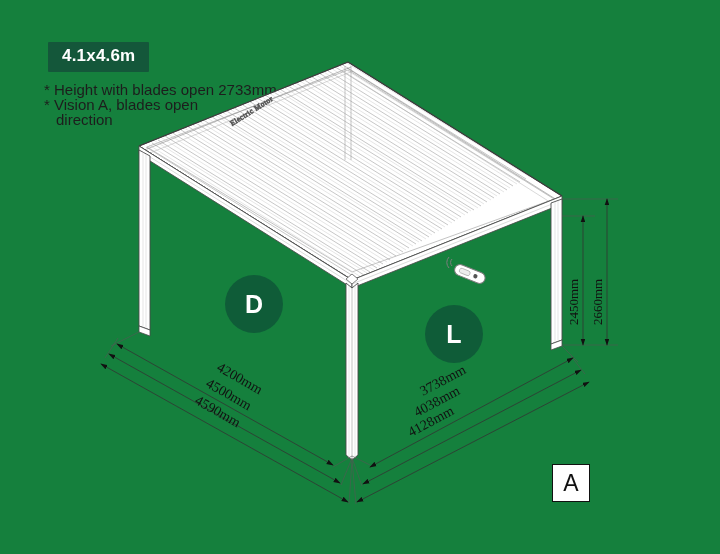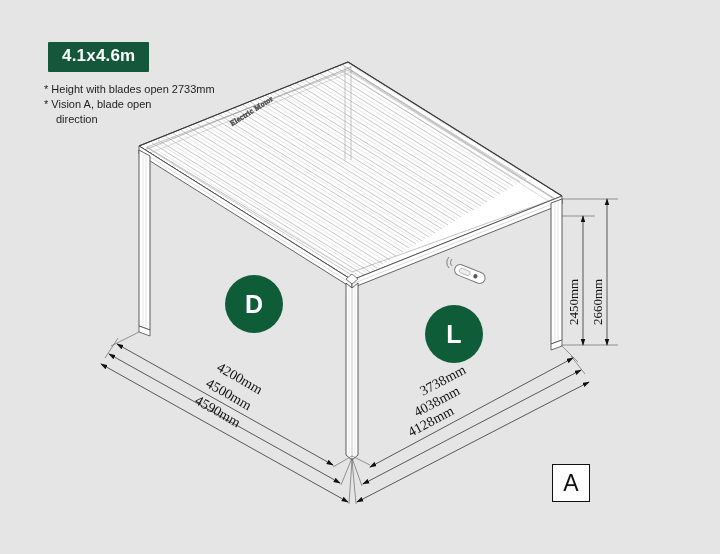--- a/index.html
+++ b/index.html
@@ -9,21 +9,21 @@
     background: #ffffff;
   }
   body {
     font-family: "Liberation Sans", sans-serif;
     -webkit-font-smoothing: antialiased;
   }
   #stage {
     position: relative;
     width: 720px;
     height: 554px;
-    background: #e5e5e5;
+    background: #15803d;
     overflow: hidden;
   }
 
   
   .title-badge {
     position: absolute;
     left: 48px;
     top: 42px;
     background: #14573a;
     color: #ffffff;
@@ -35,21 +35,21 @@
     border-radius: 1px;
     white-space: nowrap;
   }
 
   
   .notes {
     position: absolute;
     left: 44px;
     top: 82px;
     width: 250px;
-    font-size: 11px;
+    font-size: 15px;
     color: #1d1d1d;
     line-height: 15.2px;
   }
   .note-line {
     white-space: pre;
   }
   .note-line.indent {
     padding-left: 12px;
   }
 
@@ -118,21 +118,21 @@
 </style>
 </head>
 <body>
 
 <div id="stage">
 
   <div class="title-badge" style="background: rgb(20, 87, 58);">4.1x4.6m</div>
 
   <div class="notes">
     <div class="note-line">* Height with blades open 2733mm</div>
-    <div class="note-line">* Vision A, blade open</div>
+    <div class="note-line">* Vision A, blades open</div>
     <div class="note-line indent">direction</div>
   </div>
 
   <svg id="drawing" viewBox="0 0 720 554">
     <defs>
       <marker id="arrHead" markerWidth="9" markerHeight="9" refX="8" refY="3" orient="auto" markerUnits="strokeWidth">
         <path d="M0,0 L9,3 L0,6 z" fill="#111111"></path>
       </marker>
       <marker id="arrHeadR" markerWidth="9" markerHeight="9" refX="1" refY="3" orient="auto" markerUnits="strokeWidth">
         <path d="M9,0 L0,3 L9,6 z" fill="#111111"></path>

